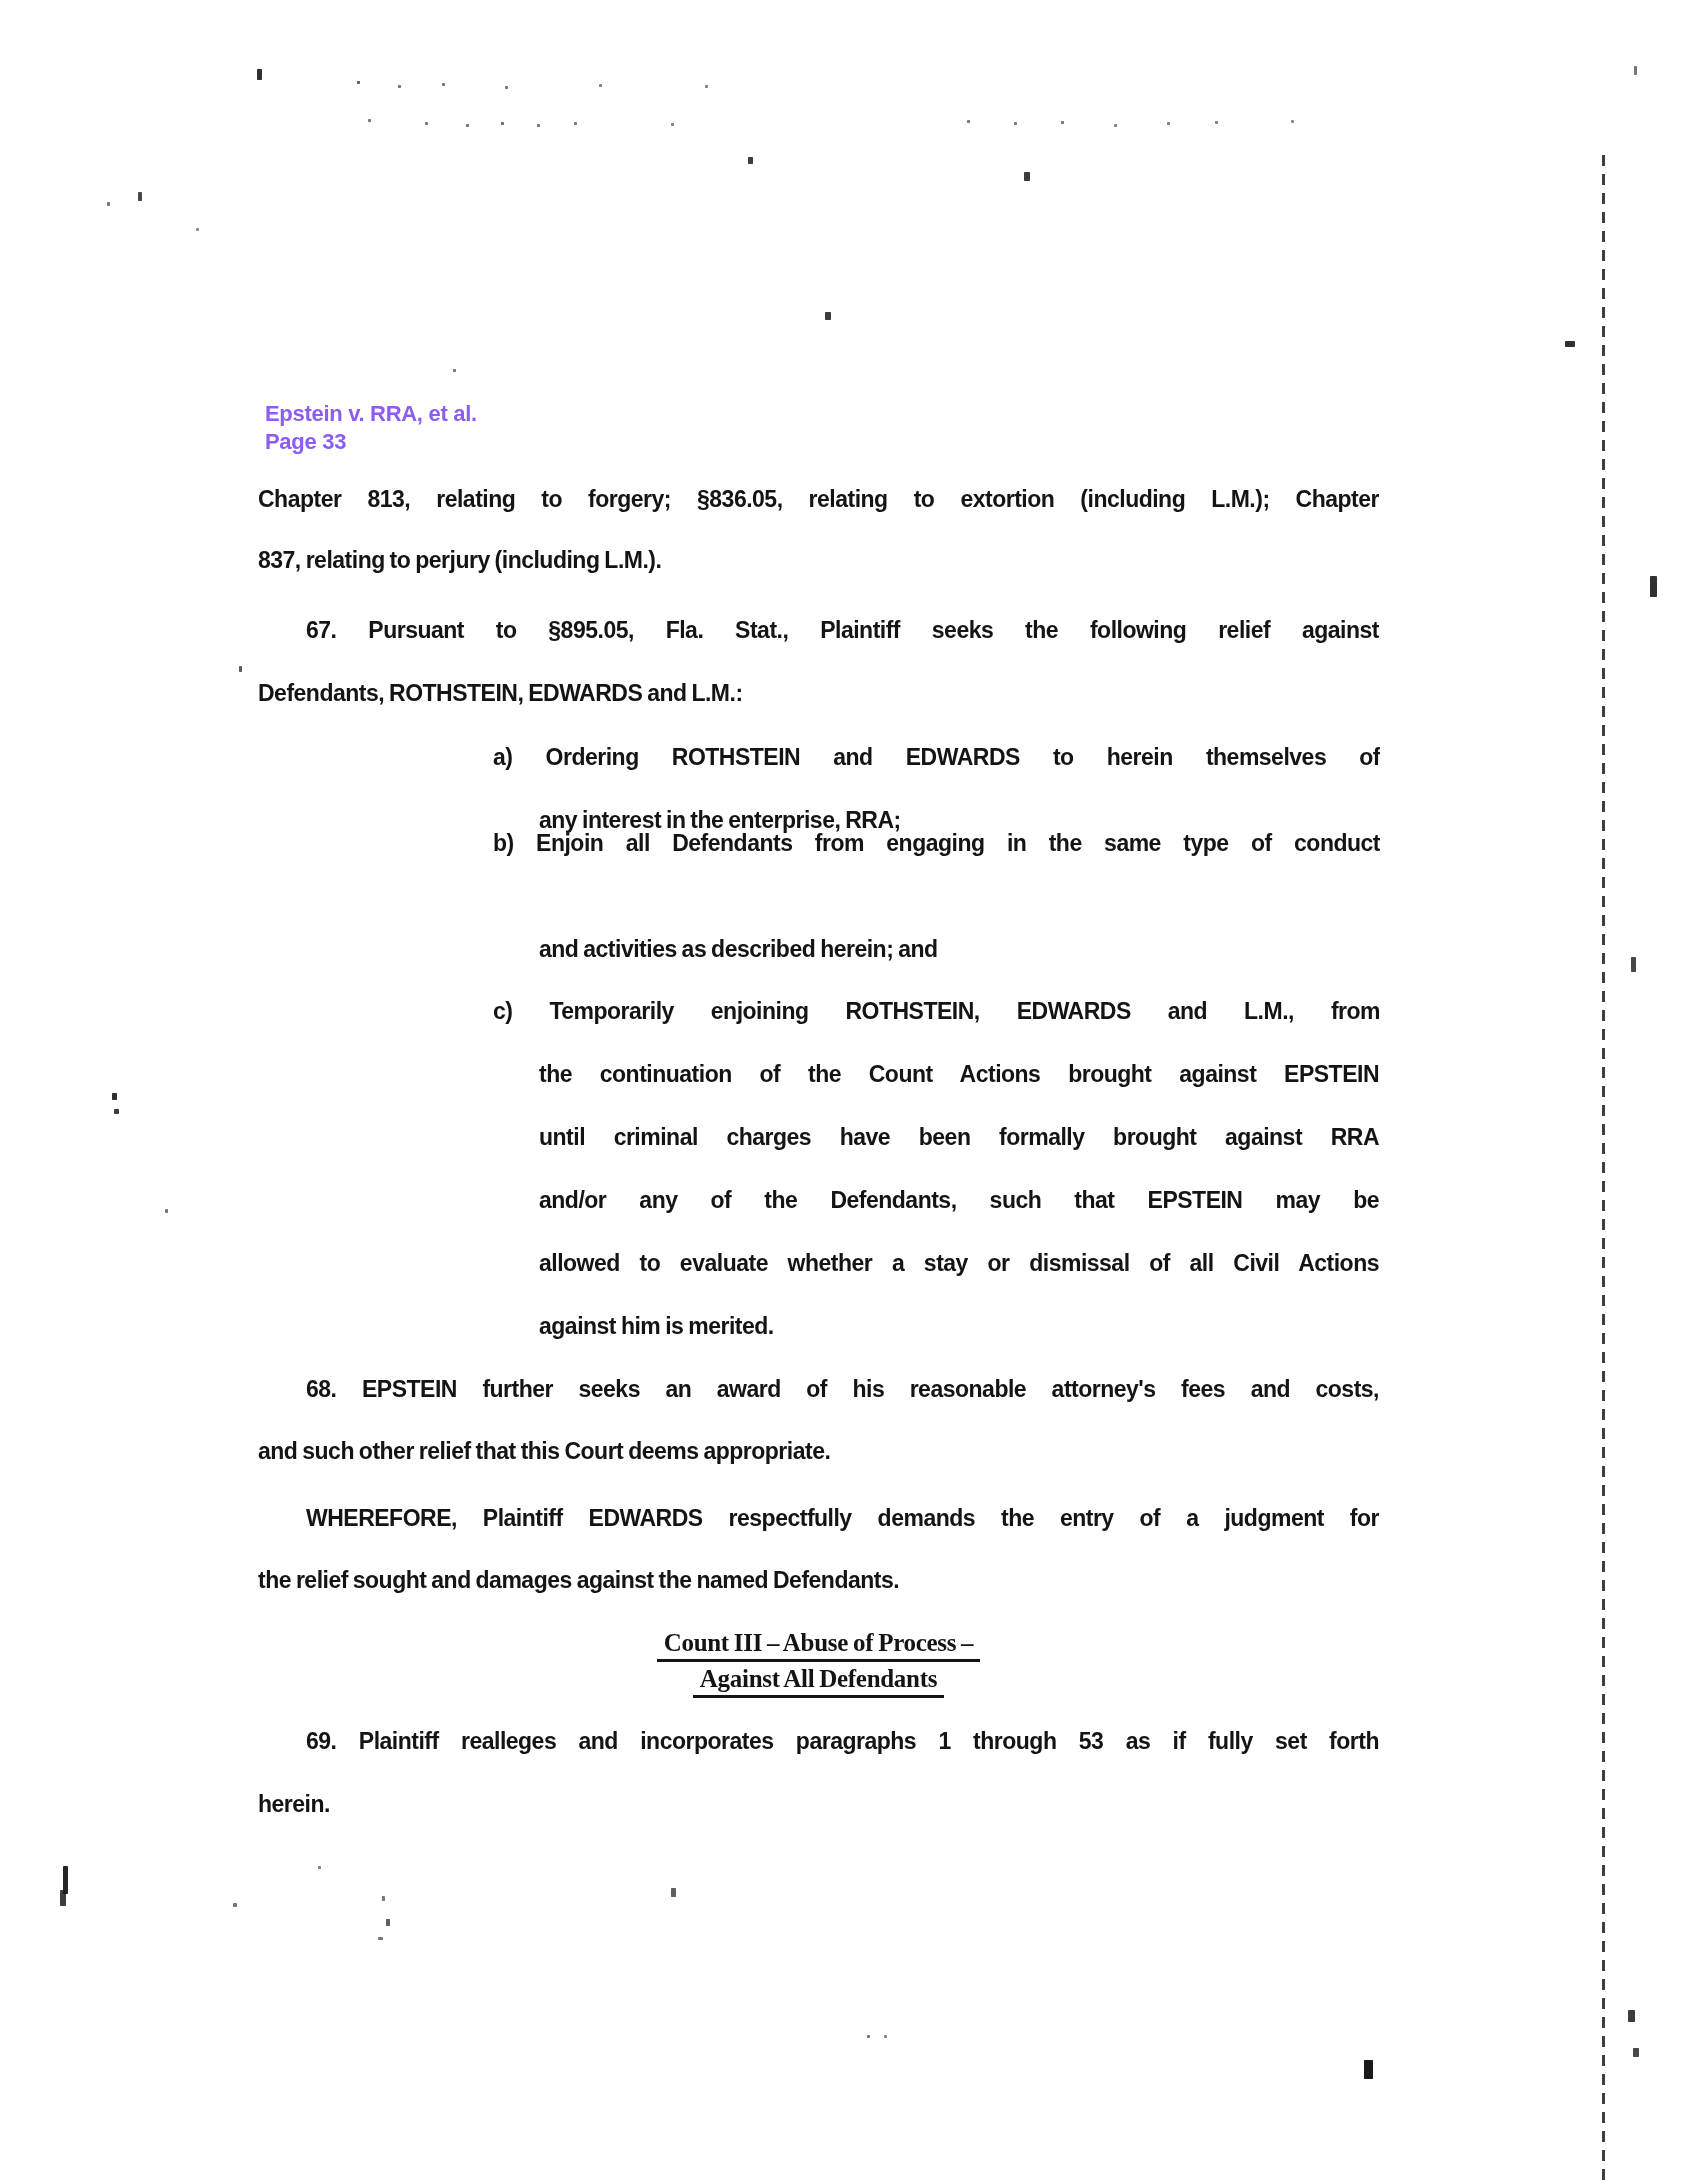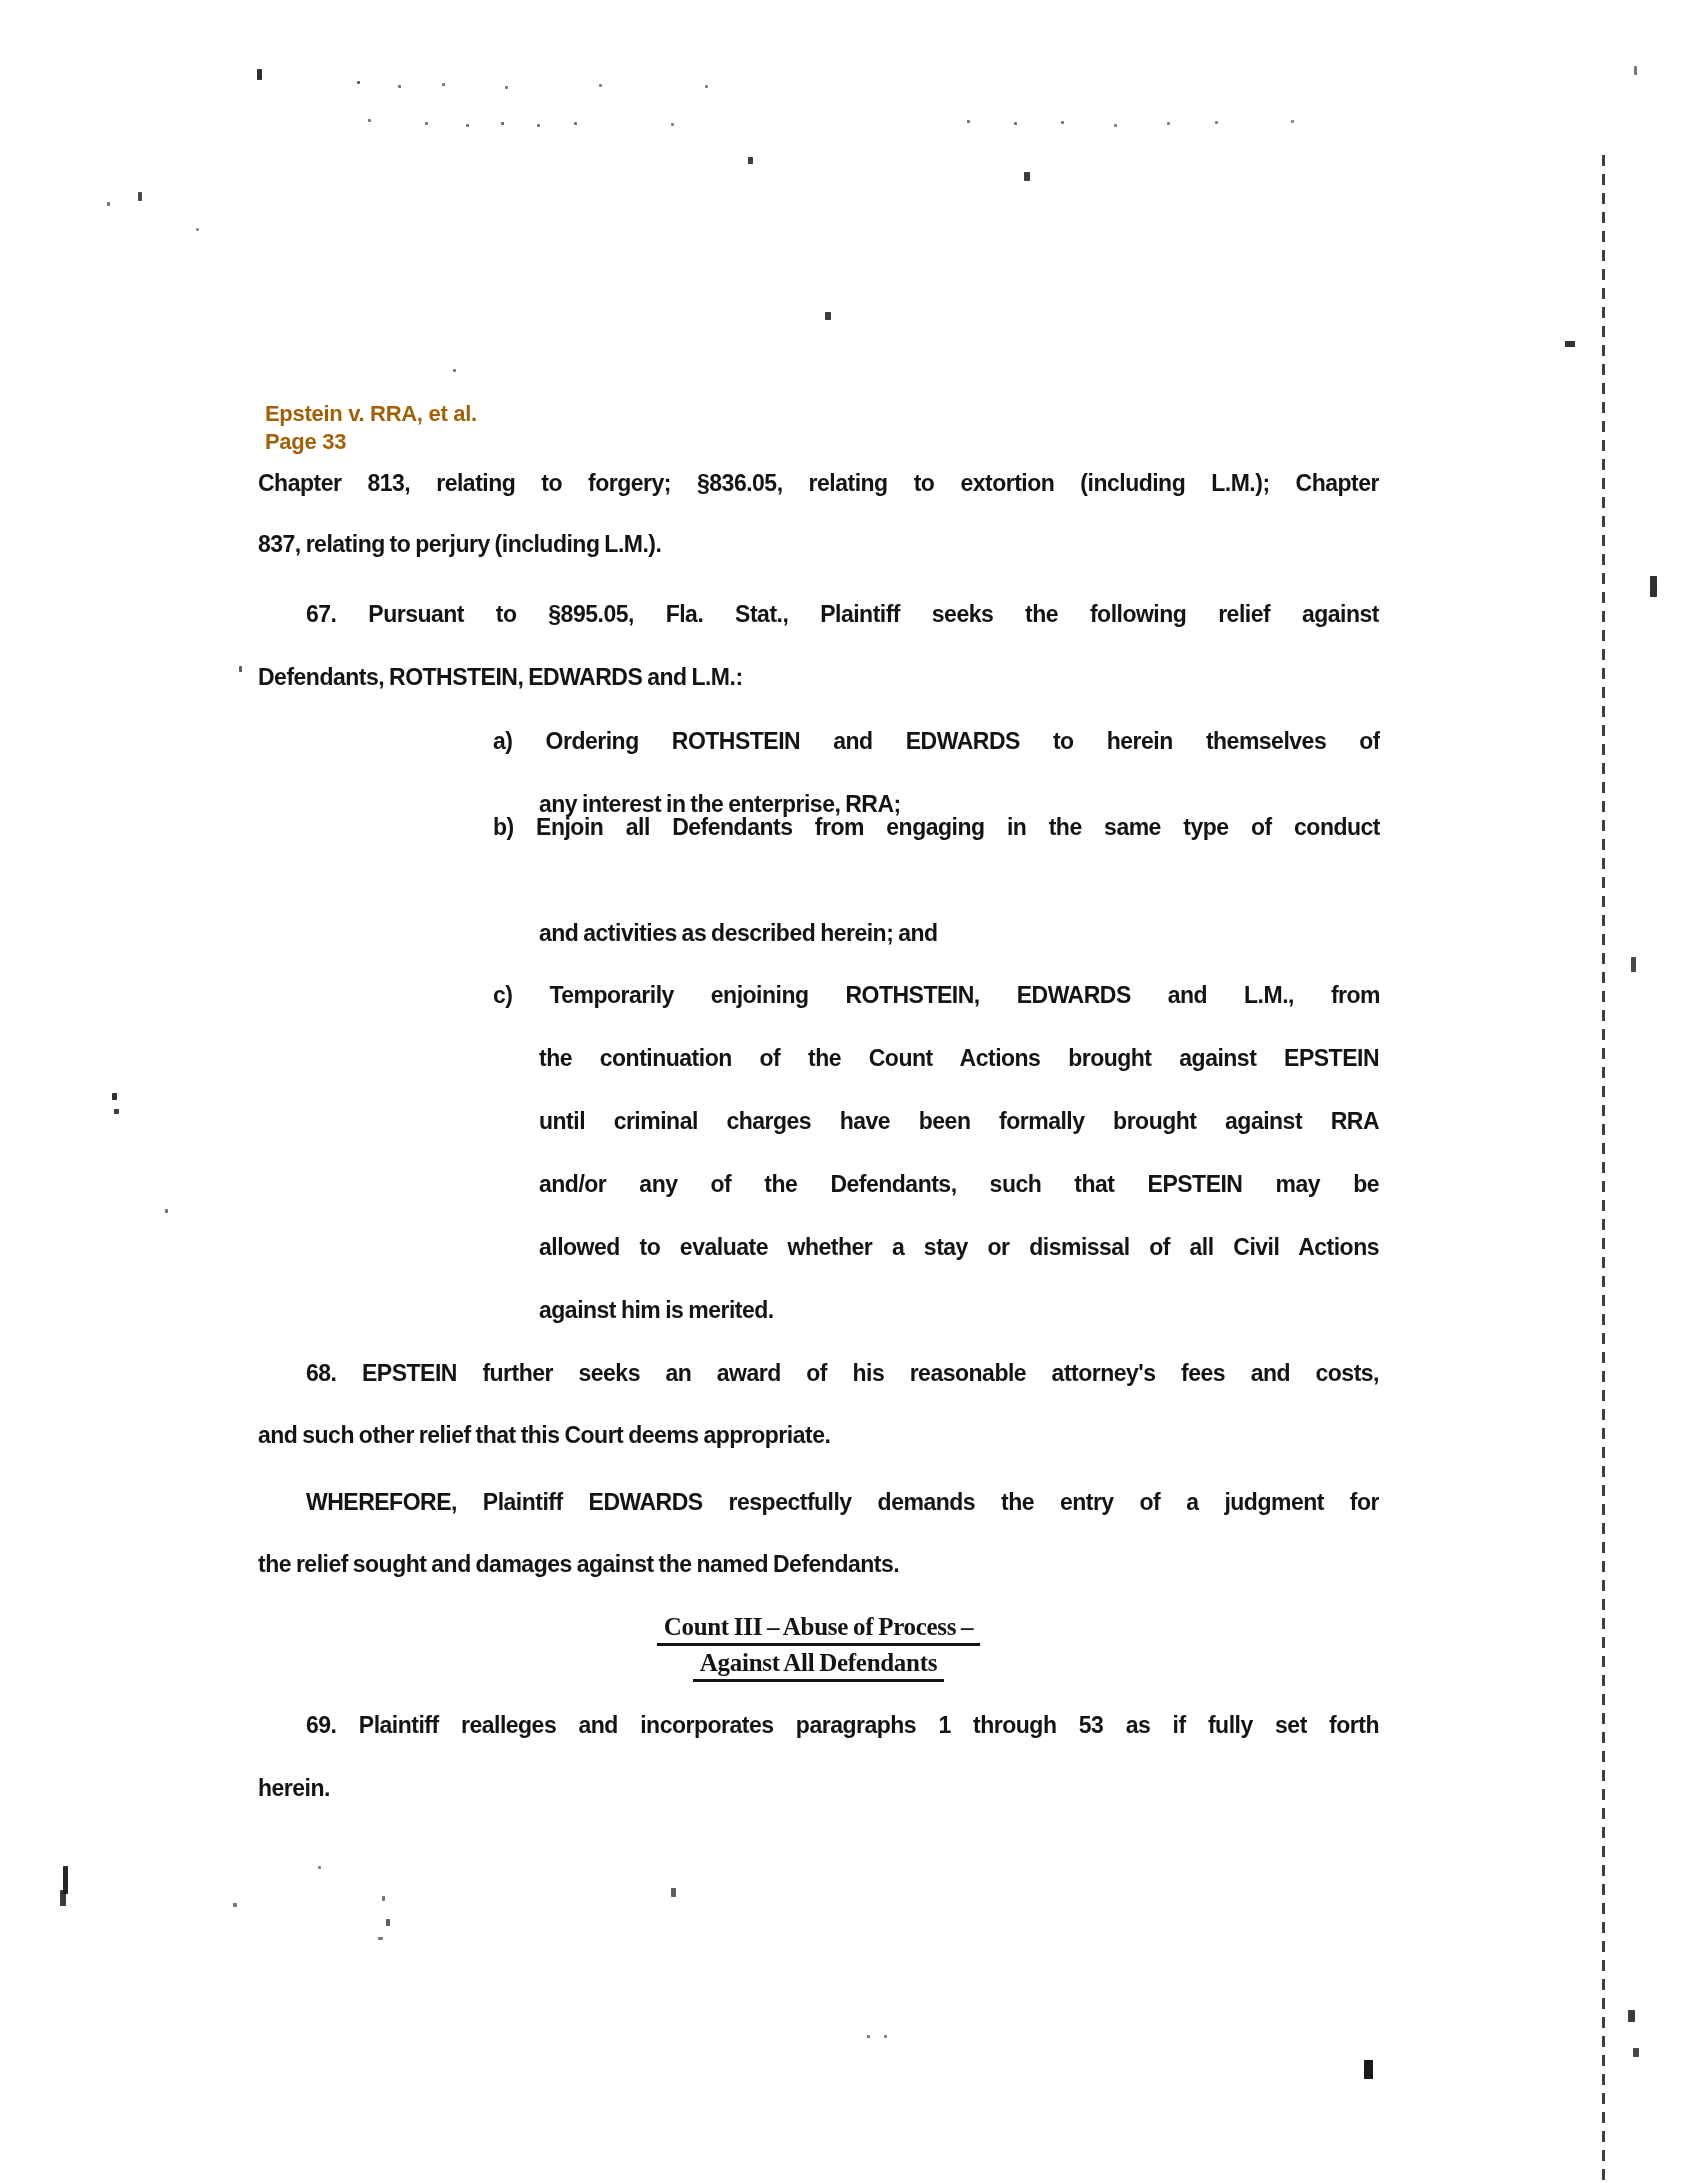--- a/index.html
+++ b/index.html
@@ -1,24 +1,24 @@
 <!DOCTYPE html>
 <html style="font-size:10.6px"><head>
 <meta charset="utf-8">
 <style>
   html,body{margin:0;padding:0;background:#ffffff;}
   body{width:1687px;height:2183px;position:relative;overflow:hidden;
        font-family:"Liberation Sans", sans-serif;}
   .page{position:absolute;left:0;top:0;width:1687px;height:2183px;background:#ffffff;}
 
   
-  .hdr{position:absolute;left:265px;top:400px;color:#a16207;
+  .hdr{position:absolute;left:265px;top:400px;color:#8b5cf6;
        font-size:22px;font-weight:700;letter-spacing:-0.3px;line-height:28px;white-space:nowrap;}
   .line{position:absolute;color:#141414;font-size:23px;font-weight:700;
-        letter-spacing:-0.5px;word-spacing:-1px;white-space:nowrap;line-height:30px;}
+        letter-spacing:-0.5px;word-spacing:-1px;white-space:nowrap;line-height:30px;margin-top:16px;}
   .line.justify{white-space:normal;text-align:justify;text-align-last:justify;overflow:hidden;height:34px;}
   .line.center{text-align:center;text-align-last:center;white-space:normal;}
   .line.heading{font-size:25px;letter-spacing:-0.3px;font-family:Liberation Serif, serif;}
   .heading .u{display:inline-block;border-bottom:3.3px solid #141414;padding:0 6.6px 1.3px 6.6px;}
 
   
   .dash-line{position:absolute;opacity:.85;
       background:repeating-linear-gradient(to bottom,#1c1c1c 0px,#1c1c1c 11.2px,rgba(0,0,0,0) 11.2px,rgba(0,0,0,0) 19px);}
 
   .speck{position:absolute;background:#1a1a1a;border-radius:0.7px;}

